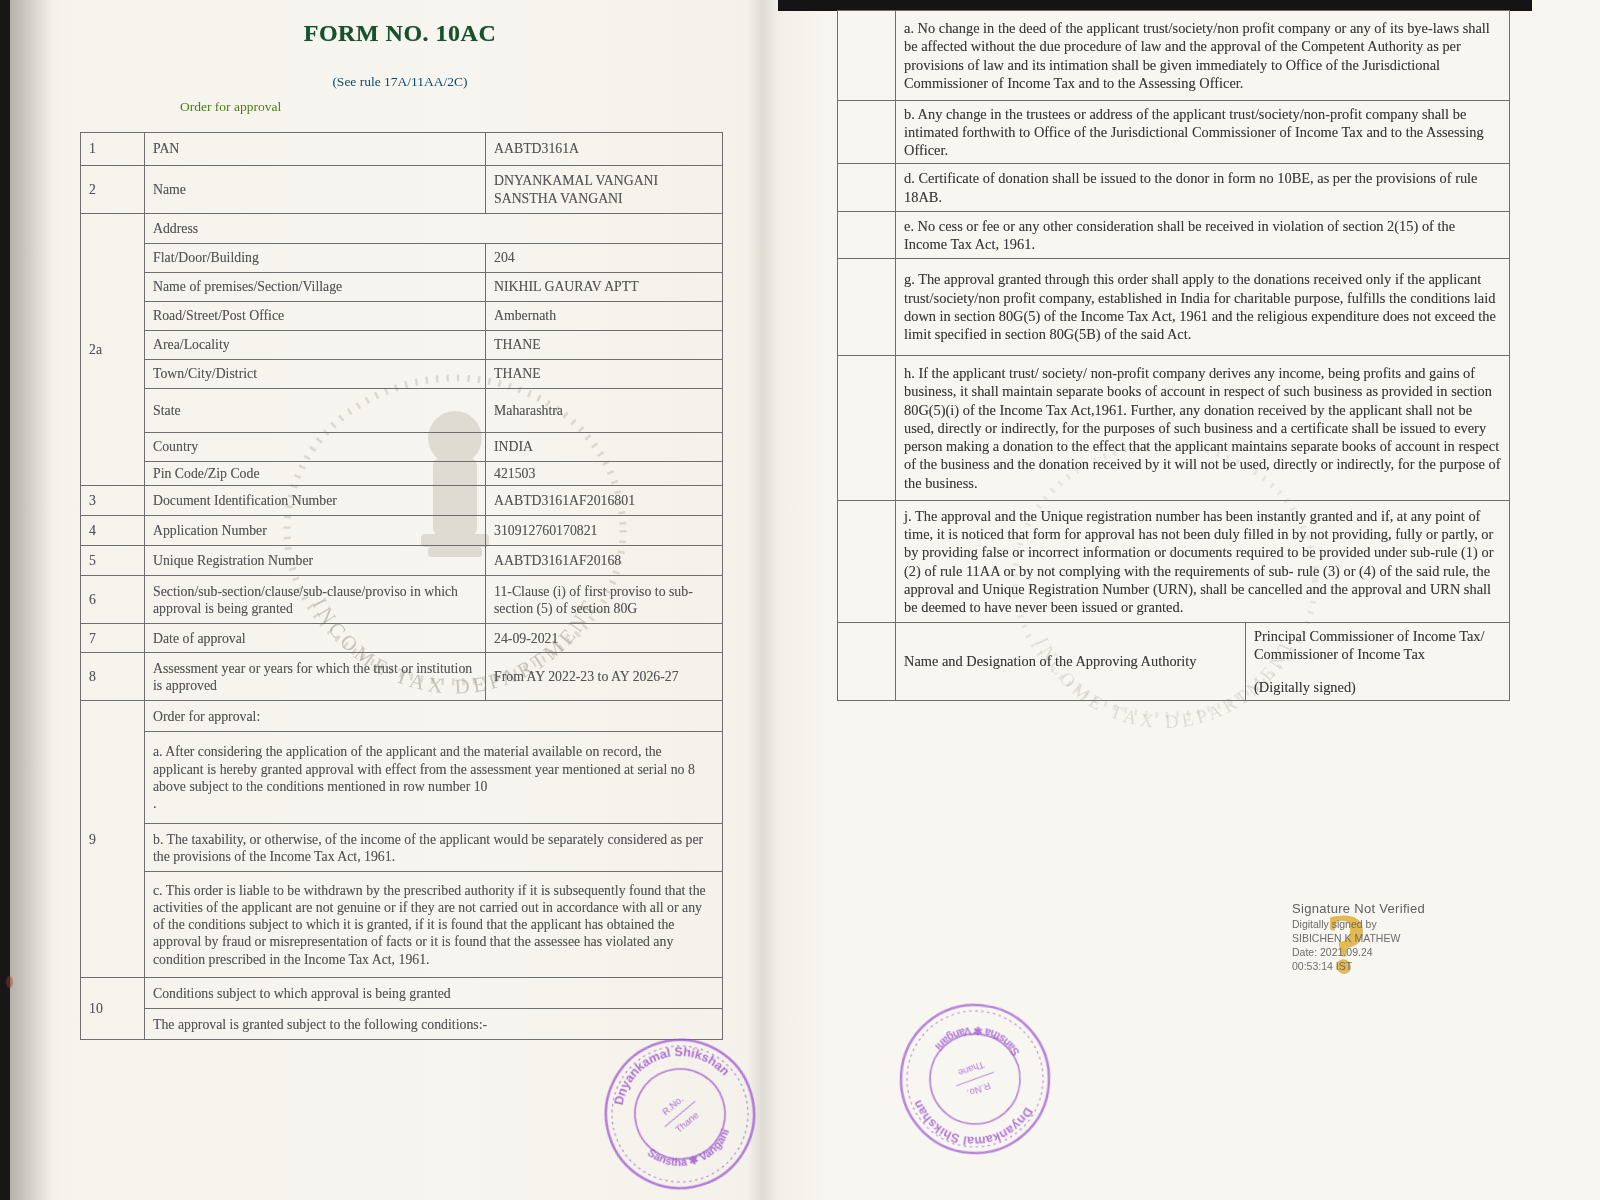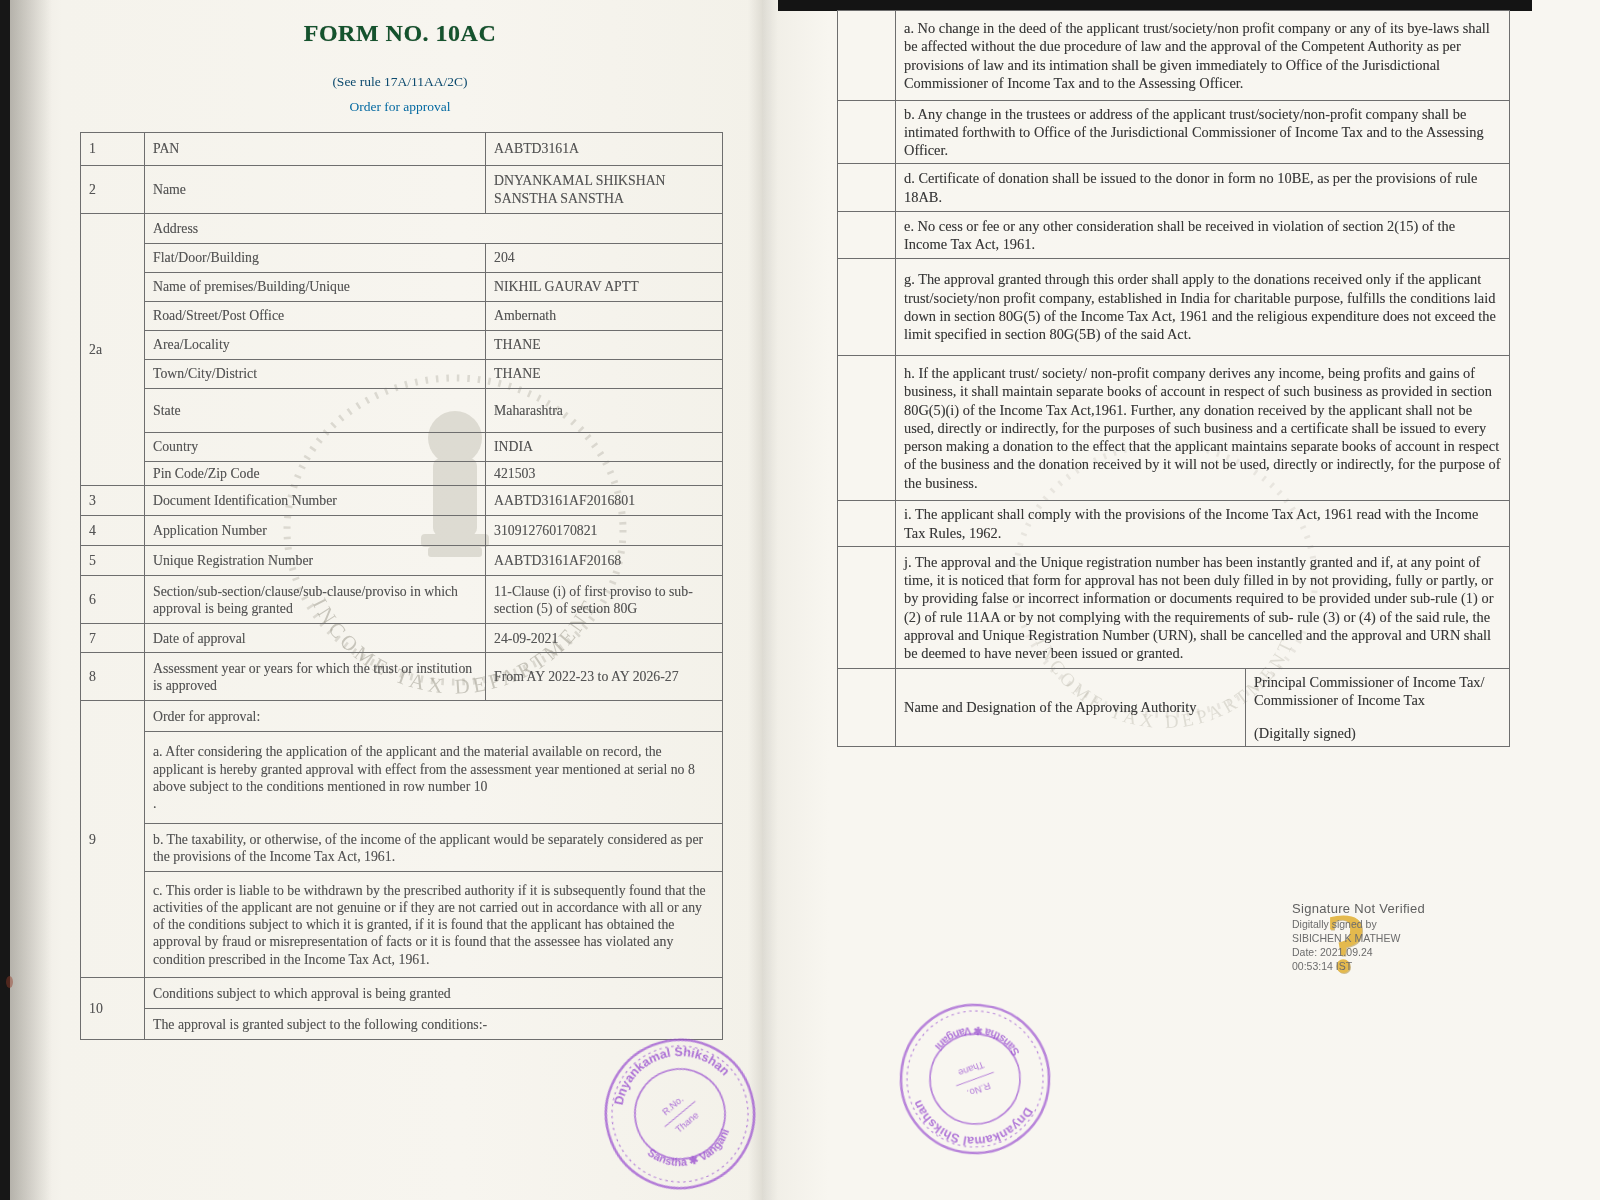--- a/index.html
+++ b/index.html
@@ -18,22 +18,22 @@
   .top-bar-right{position:absolute;left:778px;top:0;width:754px;height:11px;background:#141414;}
   .speck{position:absolute;left:6px;top:976px;width:7px;height:12px;border-radius:50%;
     background:rgba(150,60,40,.45);}
 
   
   .form-title{position:absolute;left:180px;top:20px;width:440px;text-align:center;
     font-size:24px;font-weight:bold;color:#14532d;letter-spacing:.5px;
     text-shadow:0 0 .7px rgba(60,60,60,.6);}
   .form-subtitle{position:absolute;left:180px;top:74px;width:440px;text-align:center;
     font-size:13.5px;color:#0c4a6e;}
-  .form-heading{position:absolute;left:180px;top:99px;width:440px;text-align:center;
-    font-size:13.5px;color:#0369a1;}
+  .form-heading{position:absolute;left:180px;top:99px;width:440px;text-align:left;
+    font-size:13.5px;color:#4d7c0f;}
 
   
   table.tbl{border-collapse:collapse;table-layout:fixed;position:absolute;
     text-shadow:0 0 .6px rgba(90,90,90,.45);}
   table.tbl td{border:1px solid #6e6e6e;padding:3px 8px;vertical-align:middle;
     overflow:hidden;}
   .tbl-left{left:80px;top:132px;width:642px;font-size:13.8px;color:#555;line-height:1.25;}
   .tbl-left td{border-color:#7a7a78;}
   .tbl-right{left:837px;top:10px;width:672px;font-size:14.4px;color:#383838;line-height:1.27;}
   .tbl-right td{border-color:#555;padding:5px 10px;}
@@ -111,32 +111,32 @@
       </colgroup>
     <tbody>
     <tr style="height:33px">
       <td class="sn">1</td>
       <td>PAN</td>
       <td>AABTD3161A</td>
     </tr>
     <tr style="height:48px">
       <td class="sn">2</td>
       <td>Name</td>
-      <td>DNYANKAMAL SHIKSHAN SANSTHA SANSTHA</td>
+      <td>DNYANKAMAL VANGANI SANSTHA VANGANI</td>
     </tr>
     <tr style="height:30px">
       <td class="sn" rowspan="9">2a</td>
       <td colspan="2">Address</td>
     </tr>
     <tr style="height:29px">
       <td>Flat/Door/Building</td>
       <td>204</td>
     </tr>
     <tr style="height:29px">
-      <td>Name of premises/Building/Unique</td>
+      <td>Name of premises/Section/Village</td>
       <td>NIKHIL GAURAV APTT</td>
     </tr>
     <tr style="height:29px">
       <td>Road/Street/Post Office</td>
       <td>Ambernath</td>
     </tr>
     <tr style="height:29px">
       <td>Area/Locality</td>
       <td>THANE</td>
     </tr>
@@ -233,24 +233,20 @@
       <td class="sn"></td>
       <td colspan="2" class="cond">e. No cess or fee or any other consideration shall be received in violation of section 2(15) of the Income Tax Act, 1961.</td>
     </tr>
     <tr style="height:97px">
       <td class="sn"></td>
       <td colspan="2" class="cond">g. The approval granted through this order shall apply to the donations received only if the applicant trust/society/non profit company, established in India for charitable purpose, fulfills the conditions laid down in section 80G(5) of the Income Tax Act, 1961 and the religious expenditure does not exceed the limit specified in section 80G(5B) of the said Act.</td>
     </tr>
     <tr style="height:145px">
       <td class="sn"></td>
       <td colspan="2" class="cond">h. If the applicant trust/ society/ non-profit company derives any income, being profits and gains of business, it shall maintain separate books of account in respect of such business as provided in section 80G(5)(i) of the Income Tax Act,1961. Further, any donation received by the applicant shall not be used, directly or indirectly, for the purposes of such business and a certificate shall be issued to every person making a donation to the effect that the applicant maintains separate books of account in respect of the business and the donation received by it will not be used, directly or indirectly, for the purpose of the business.</td>
-    </tr>
-    <tr style="height:46px">
-      <td class="sn"></td>
-      <td colspan="2" class="cond">i. The applicant shall comply with the provisions of the Income Tax Act, 1961 read with the Income Tax Rules, 1962.</td>
     </tr>
     <tr style="height:122px">
       <td class="sn"></td>
       <td colspan="2" class="cond">j. The approval and the Unique registration number has been instantly granted and if, at any point of time, it is noticed that form for approval has not been duly filled in by not providing, fully or partly, or by providing false or incorrect information or documents required to be provided under sub-rule (1) or (2) of rule 11AA or by not complying with the requirements of sub- rule (3) or (4) of the said rule, the approval and Unique Registration Number (URN), shall be cancelled and the approval and URN shall be deemed to have never been issued or granted.</td>
     </tr>
     <tr style="height:78px">
       <td class="sn"></td>
       <td class="auth-label">Name and Designation of the Approving Authority</td>
       <td class="auth-val">
         <div>Principal Commissioner of Income Tax/ Commissioner of Income Tax</div>

